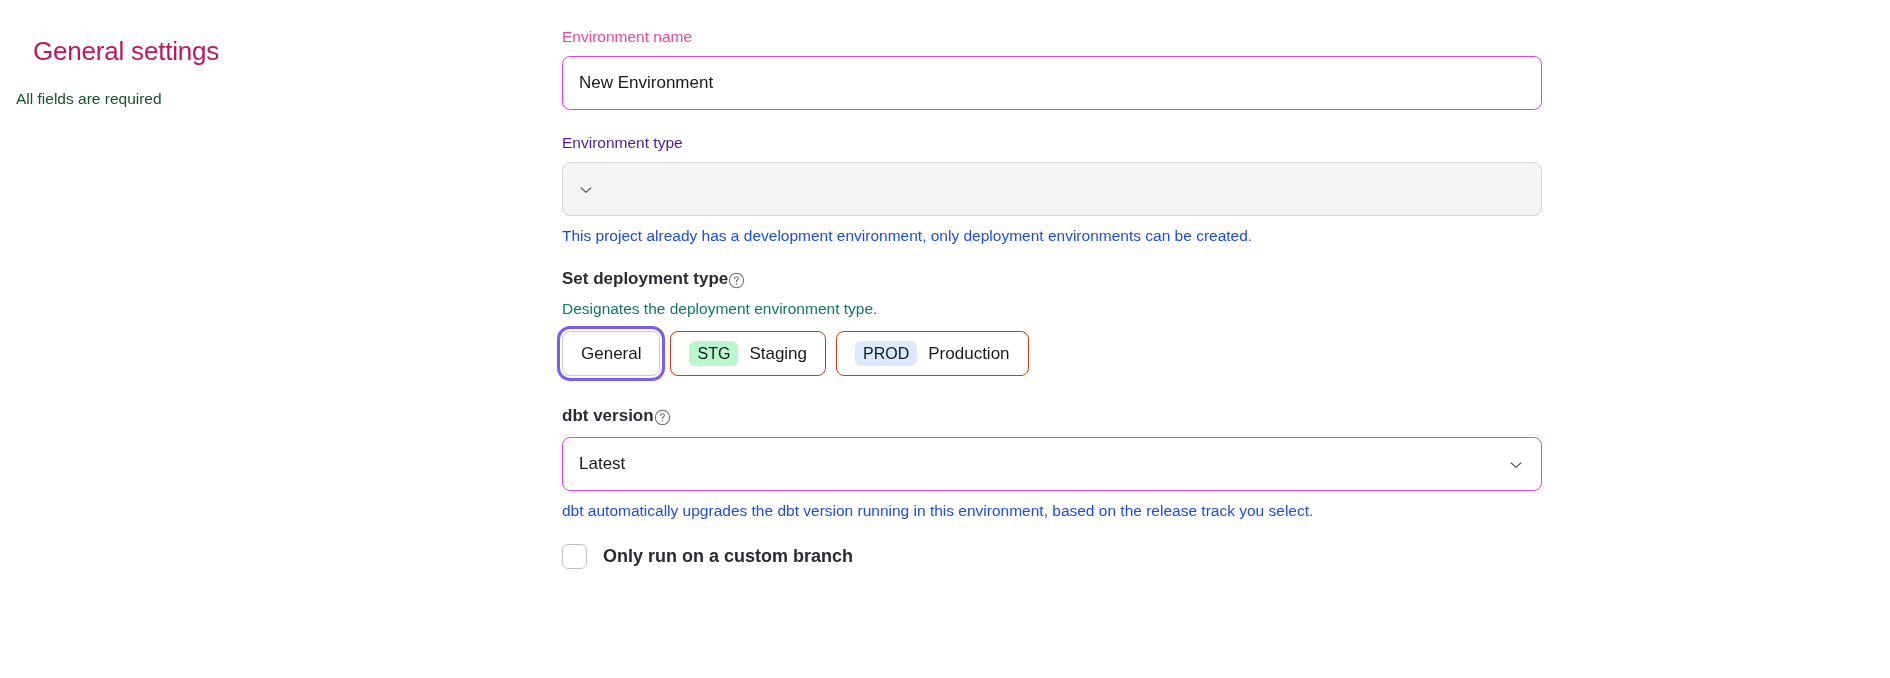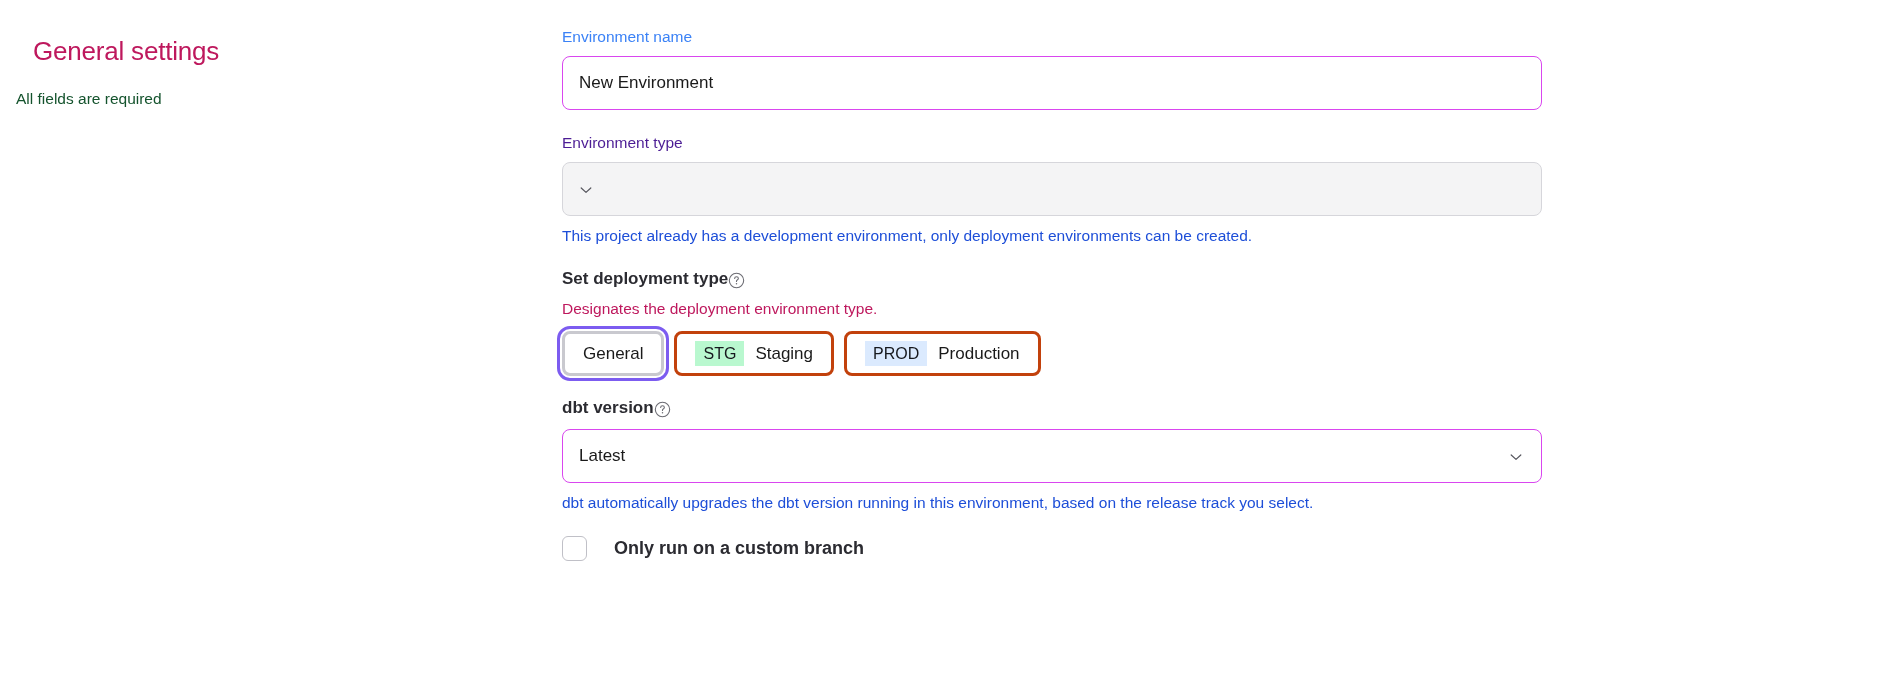--- a/index.html
+++ b/index.html
@@ -50,21 +50,21 @@
     left: 562px;
     top: 26px;
     width: 980px;
   }
   .field {
     margin-bottom: 0;
   }
   .field-label {
     font-size: 15.5px;
     line-height: 22px;
-    color: #3b82f6;
+    color: #ec4899;
     margin-bottom: 8px;
   }
   .field-label.disabled {
     color: #4c1d95;
   }
   .control {
     box-sizing: border-box;
     width: 980px;
     height: 54px;
     border: 1px solid #d946ef;
@@ -113,67 +113,67 @@
     width: 17px;
     height: 17px;
     display: block;
     flex: 0 0 auto;
     position: relative;
     top: 1px;
   }
   .section-sub {
     font-size: 15.5px;
     line-height: 22px;
-    color: #be185d;
+    color: #0f766e;
     margin-top: 7px;
   }
 
   
   .seg-row {
     display: flex;
     gap: 10px;
     margin-top: 11px;
   }
   .seg-btn {
     box-sizing: border-box;
     height: 45px;
-    border: 3px solid #c2410c;
+    border: 1px solid #c2410c;
     border-radius: 8px;
     background: #ffffff;
     display: flex;
     align-items: center;
     gap: 11px;
     padding: 0 18px;
     font-size: 17px;
     line-height: 24px;
     color: #1a1a1a;
     cursor: pointer;
   }
   .seg-btn.focused {
     outline: 3px solid #7c5cf0;
     outline-offset: 2px;
     border-color: #c9c9cf;
   }
   .seg-badge {
     display: inline-block;
-    border-radius: 0;
+    border-radius: 6px;
     padding: 3px 8px;
     font-size: 16px;
     line-height: 19px;
     font-weight: 400;
     color: #16181d;
   }
   .badge-stg { background: #b9f8cf; }
   .badge-prod { background: #dbeafe; }
 
   
   .check-row {
     display: flex;
     align-items: flex-start;
-    gap: 27px;
+    gap: 16px;
     margin-top: 22px;
   }
   .checkbox {
     box-sizing: border-box;
     width: 25px;
     height: 25px;
     border: 1.6px solid #c0c0c7;
     border-radius: 6px;
     background: #ffffff;
     flex: 0 0 auto;
@@ -240,21 +240,21 @@
           <span>Staging</span>
         </div>
         <div class="seg-btn">
           <span class="seg-badge badge-prod">PROD</span>
           <span>Production</span>
         </div>
       </div>
     </div>
 
     <div class="field">
-      <div class="section-heading" style="margin-top:20px;">
+      <div class="section-heading" style="margin-top:28px;">
         <span>dbt version</span>
         <span class="help-icon">
           <svg viewBox="0 0 18 18" width="17" height="17" fill="none" xmlns="http://www.w3.org/2000/svg">
             <circle cx="9" cy="9" r="7.6" stroke="#6b6b72" stroke-width="1.15"></circle>
             <path d="M7.05 6.9c0-1.05.88-1.85 1.98-1.85 1.1 0 1.95.73 1.95 1.72 0 .83-.5 1.25-1.17 1.68-.6.38-.83.7-.83 1.3v.28" stroke="#6b6b72" stroke-width="1.15" stroke-linecap="round"></path>
             <circle cx="9" cy="12.5" r="0.78" fill="#6b6b72"></circle>
           </svg>
         </span>
       </div>
       <div class="control" style="margin-top:9px;">

